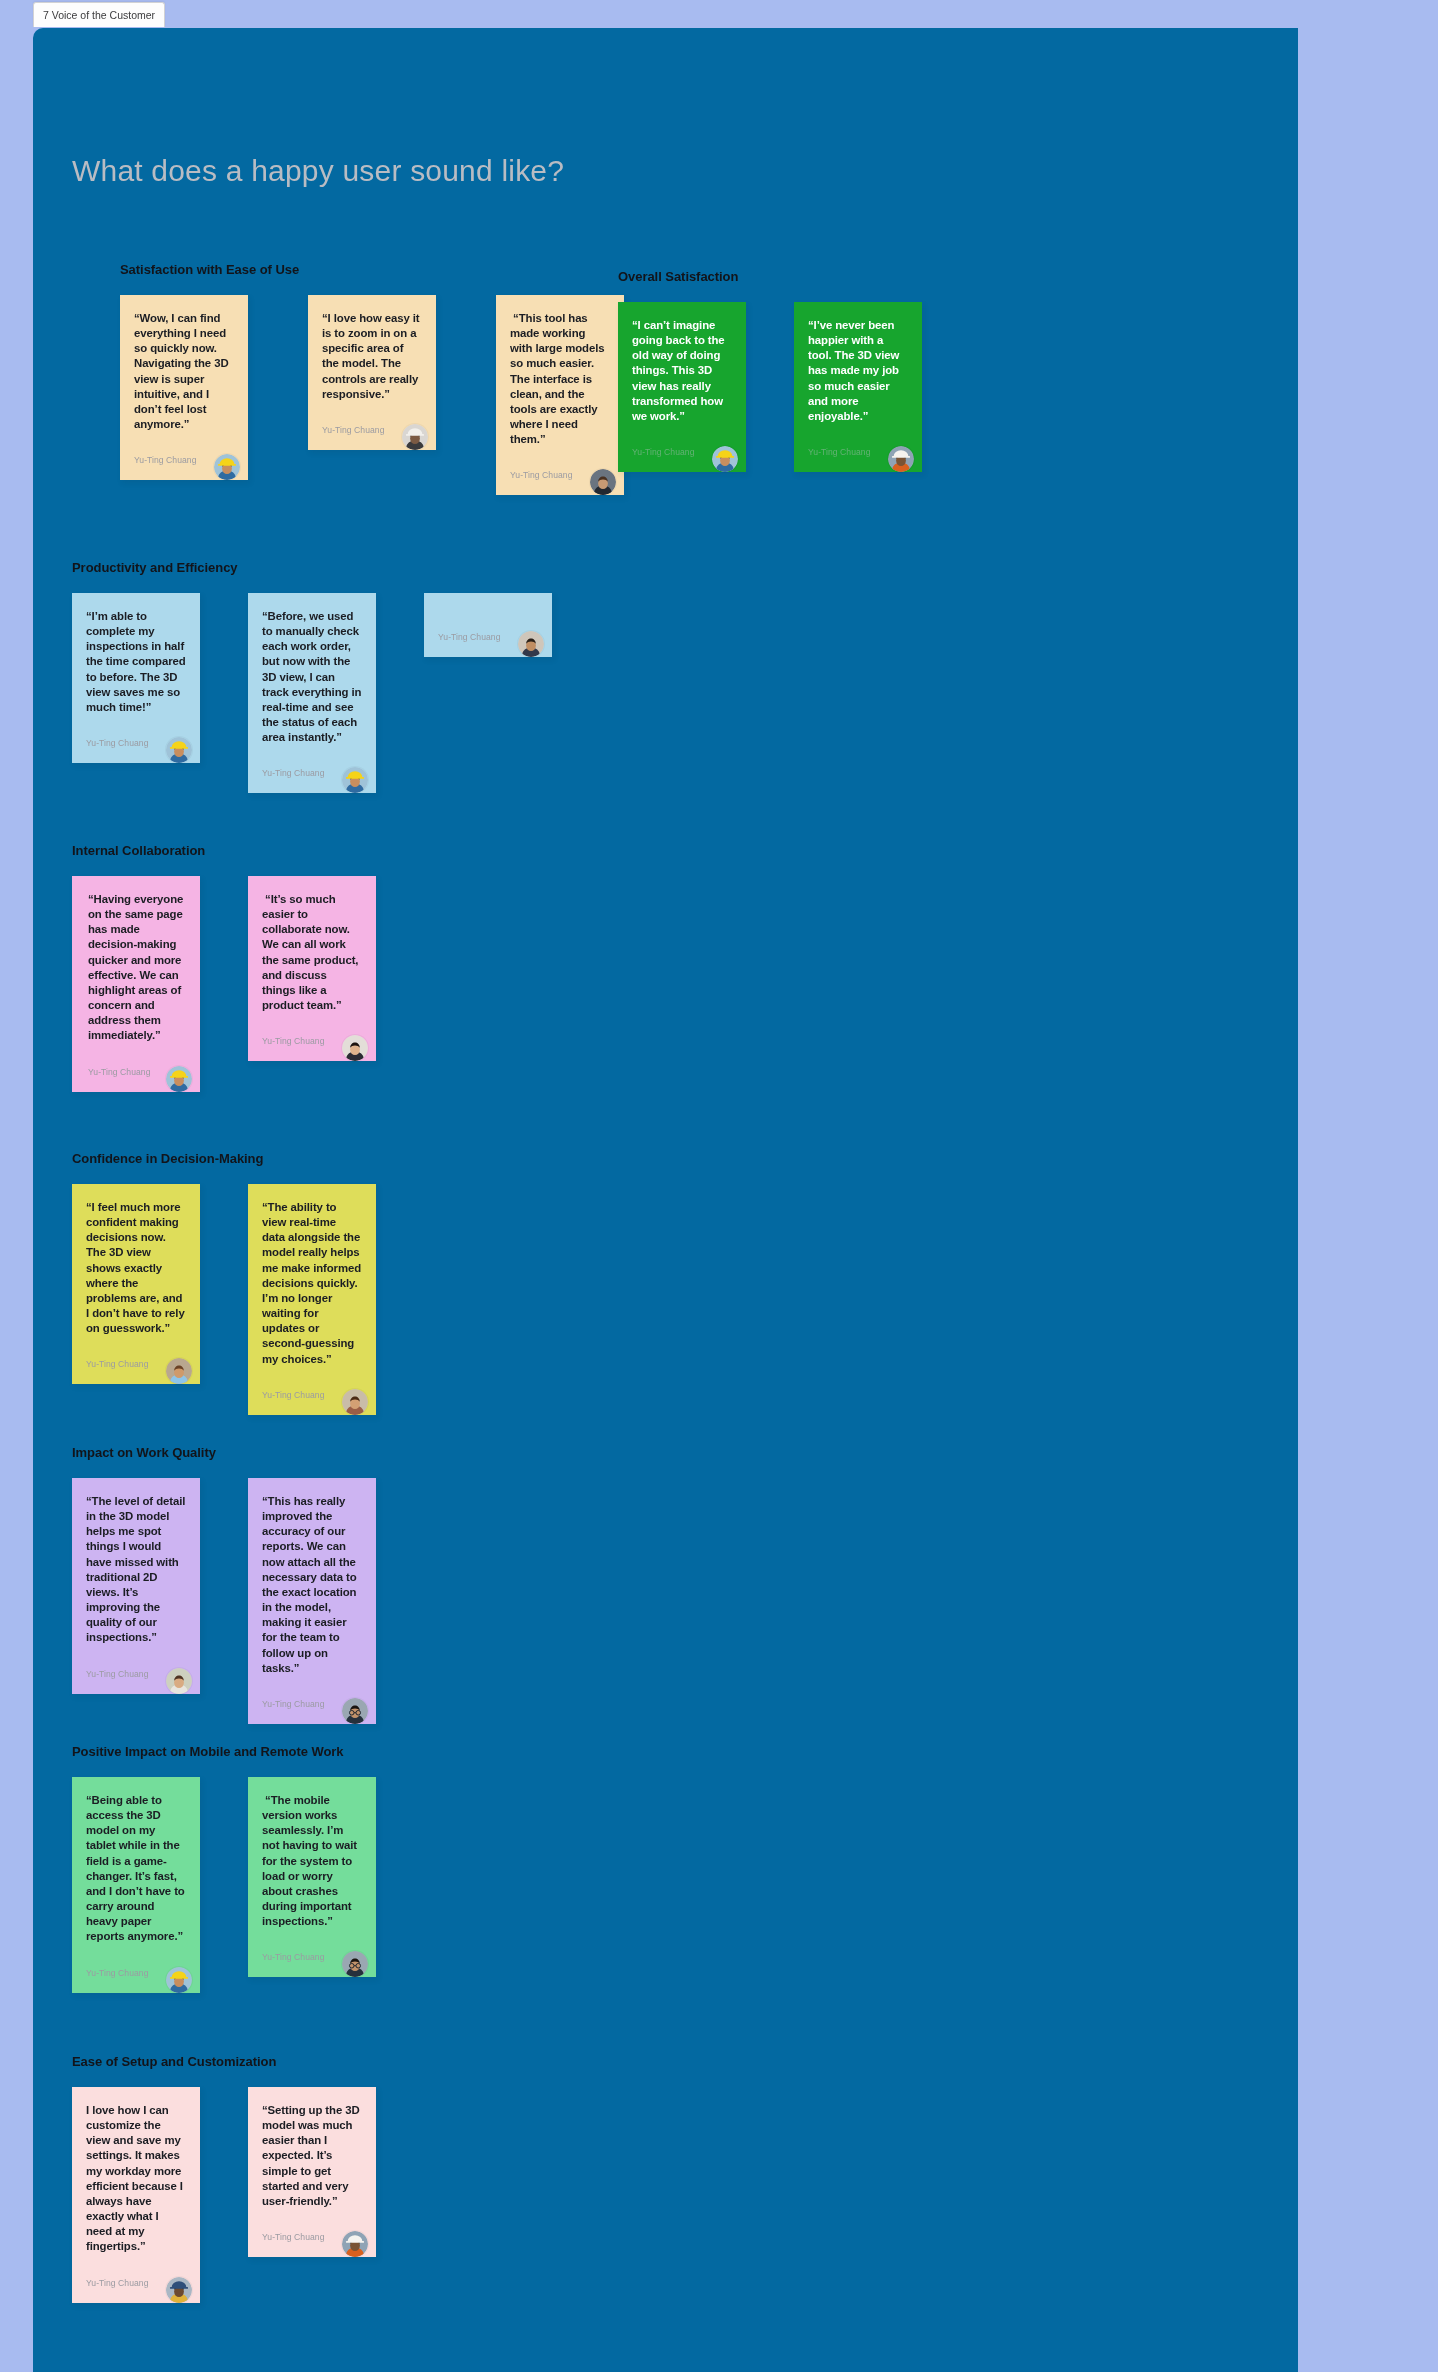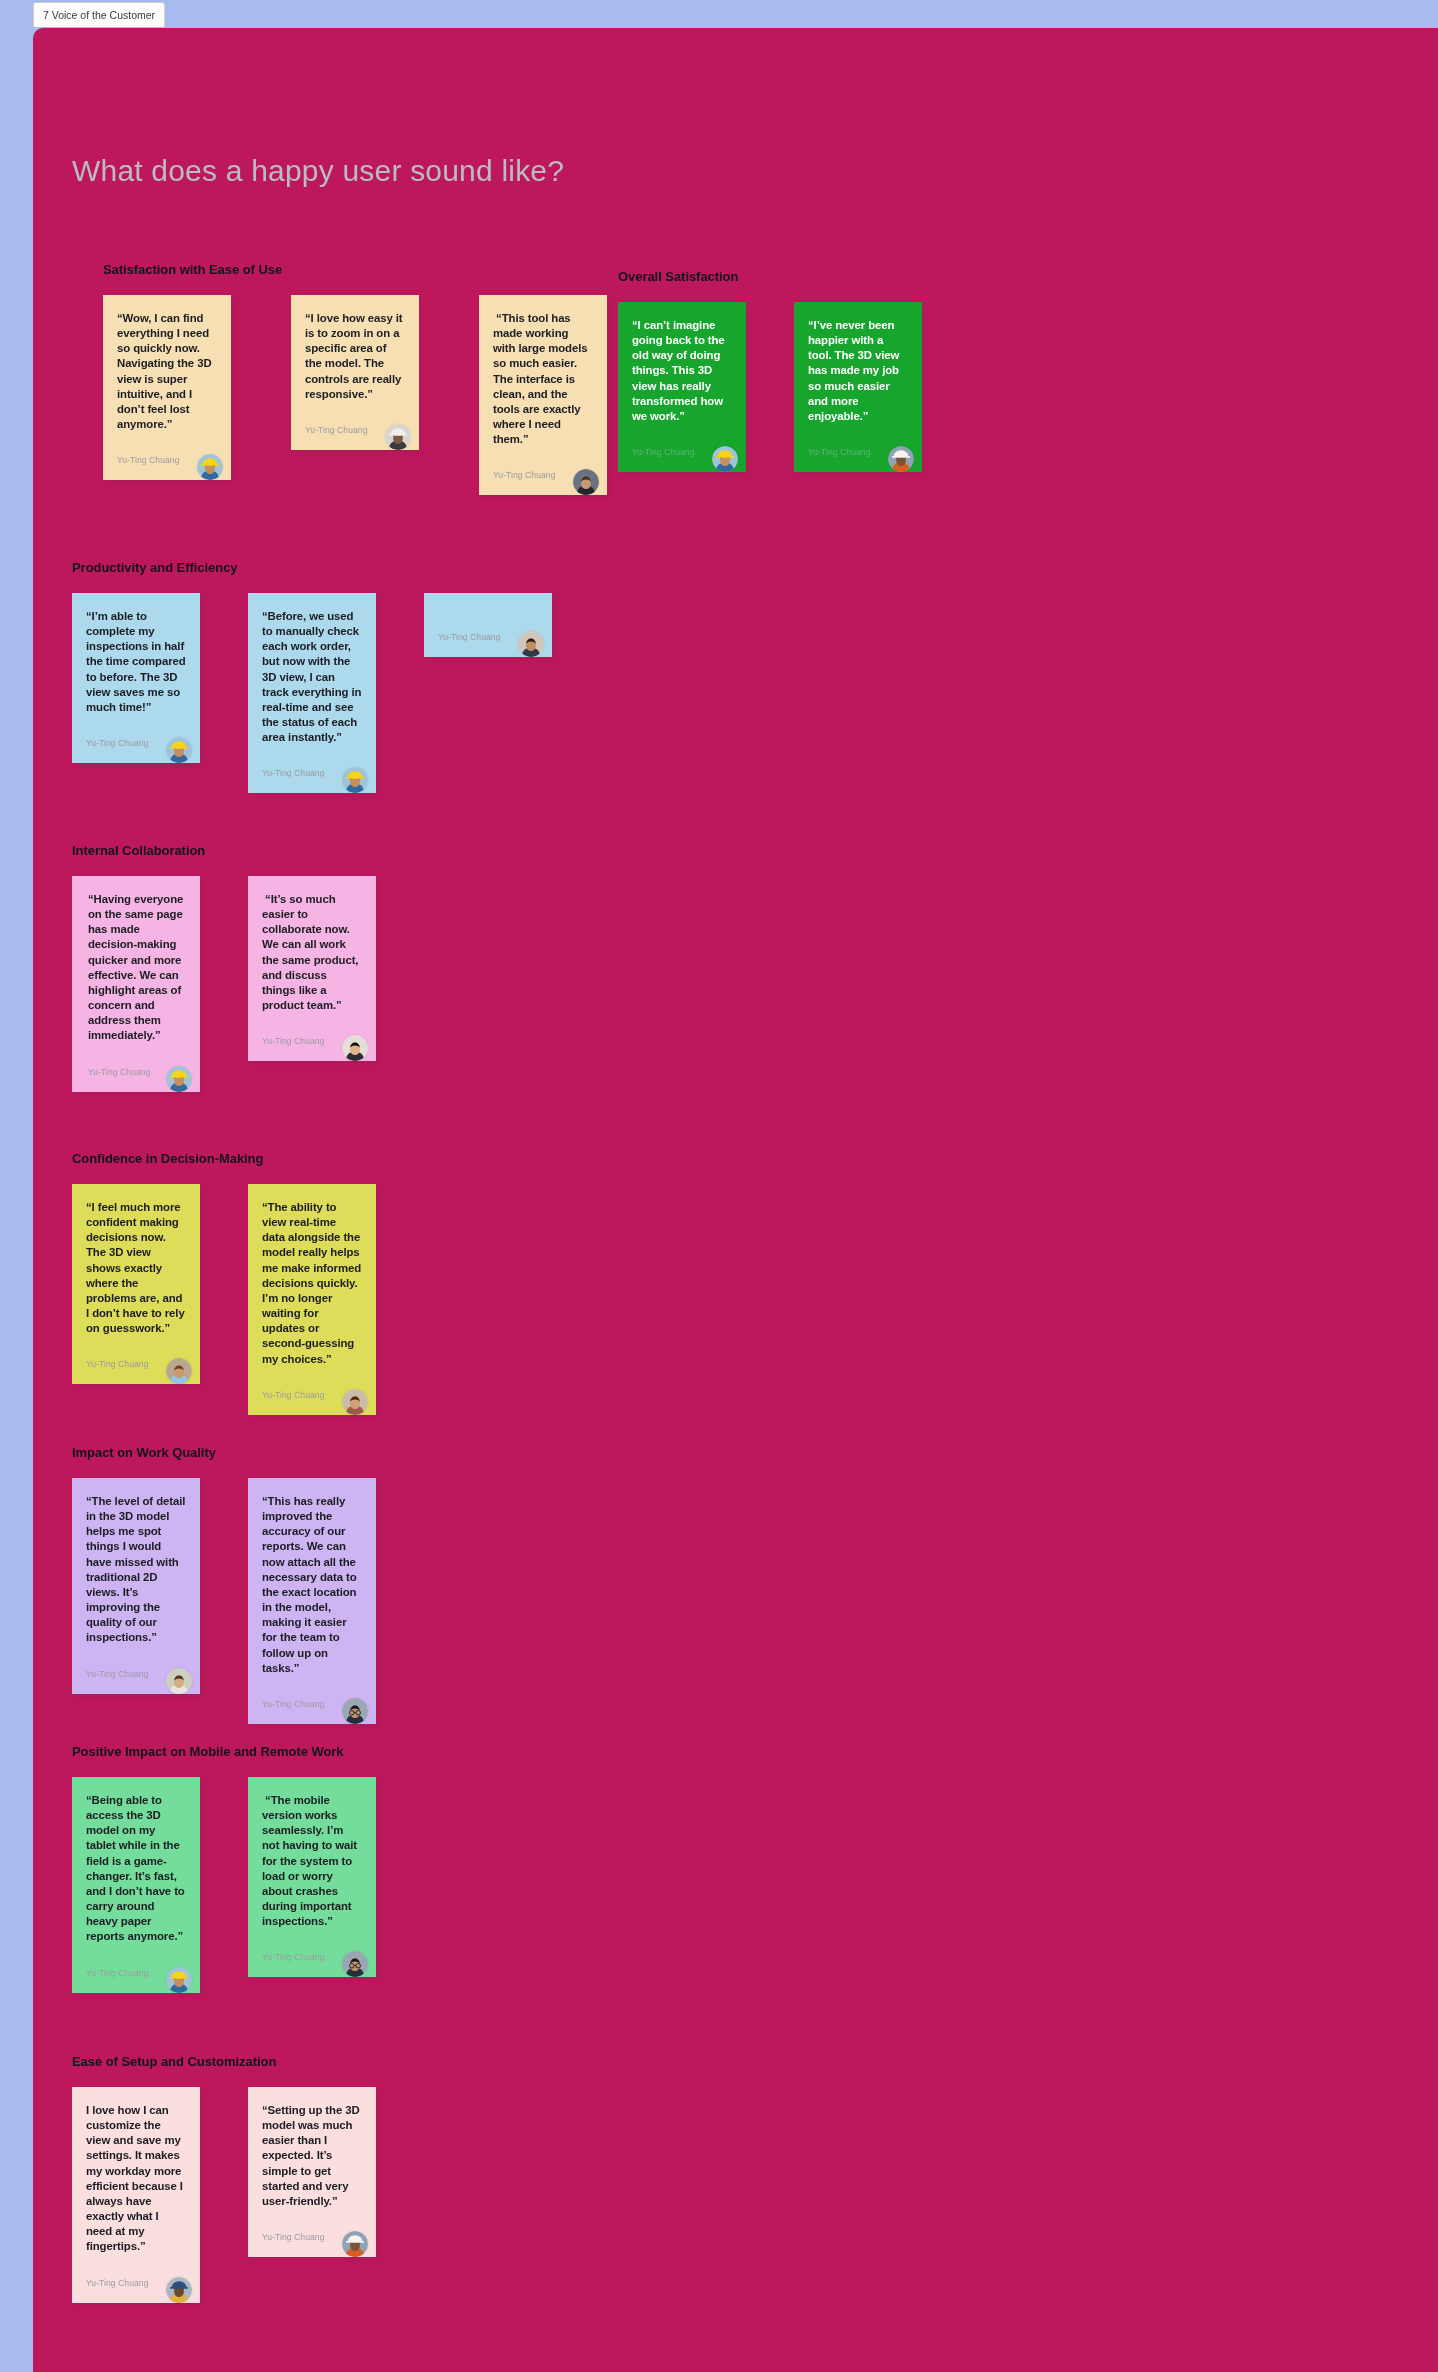--- a/index.html
+++ b/index.html
@@ -32,23 +32,23 @@
     align-items: center;
     font-size: 10.5px;
     color: #3b3b3d;
     white-space: nowrap;
     box-shadow: 0 -1px 2px rgba(0,0,0,.06);
   }
 
   #canvas {
     position: absolute;
     left: 33px; top: 28px;
-    width: 1405px;
+    width: 1265px;
     height: 2344px;
-    background: #be185d;
+    background: #0369a1;
     border-top-left-radius: 10px;
     overflow: hidden;
   }
 
   
   #page-title {
     position: absolute;
     left: 39px; top: 126px;
     font-size: 30px;
     font-weight: 400;
@@ -129,21 +129,21 @@
 
   <div id="tab-bar">
     <div id="browser-tab">
       <span>7 Voice of the Customer</span>
     </div>
   </div>
 
   <div id="canvas">
     <div id="page-title">What does a happy user sound like?</div>
     <div id="sections-host">
-        <div class="section" style="left: 22px; top: 234px; padding-left: 48px;">
+        <div class="section" style="left: 39px; top: 234px; padding-left: 48px;">
           <div class="section-title">Satisfaction with Ease of Use</div>
           <div class="cards-row" style="gap: 60px; margin-top: 18px;">
             <div class="card" style="background: rgb(247, 223, 180);">
               <div class="card-quote">“Wow, I can find everything I need so quickly now. Navigating the 3D view is super intuitive, and I don’t feel lost anymore.”</div>
               <div class="card-foot">
                 <div class="card-author">Yu-Ting Chuang</div>
                 <div class="avatar">
                   <svg viewBox="0 0 24 24" xmlns="http://www.w3.org/2000/svg">
     <defs>
                       <clipPath id="c-worker-yellow-helmet">

